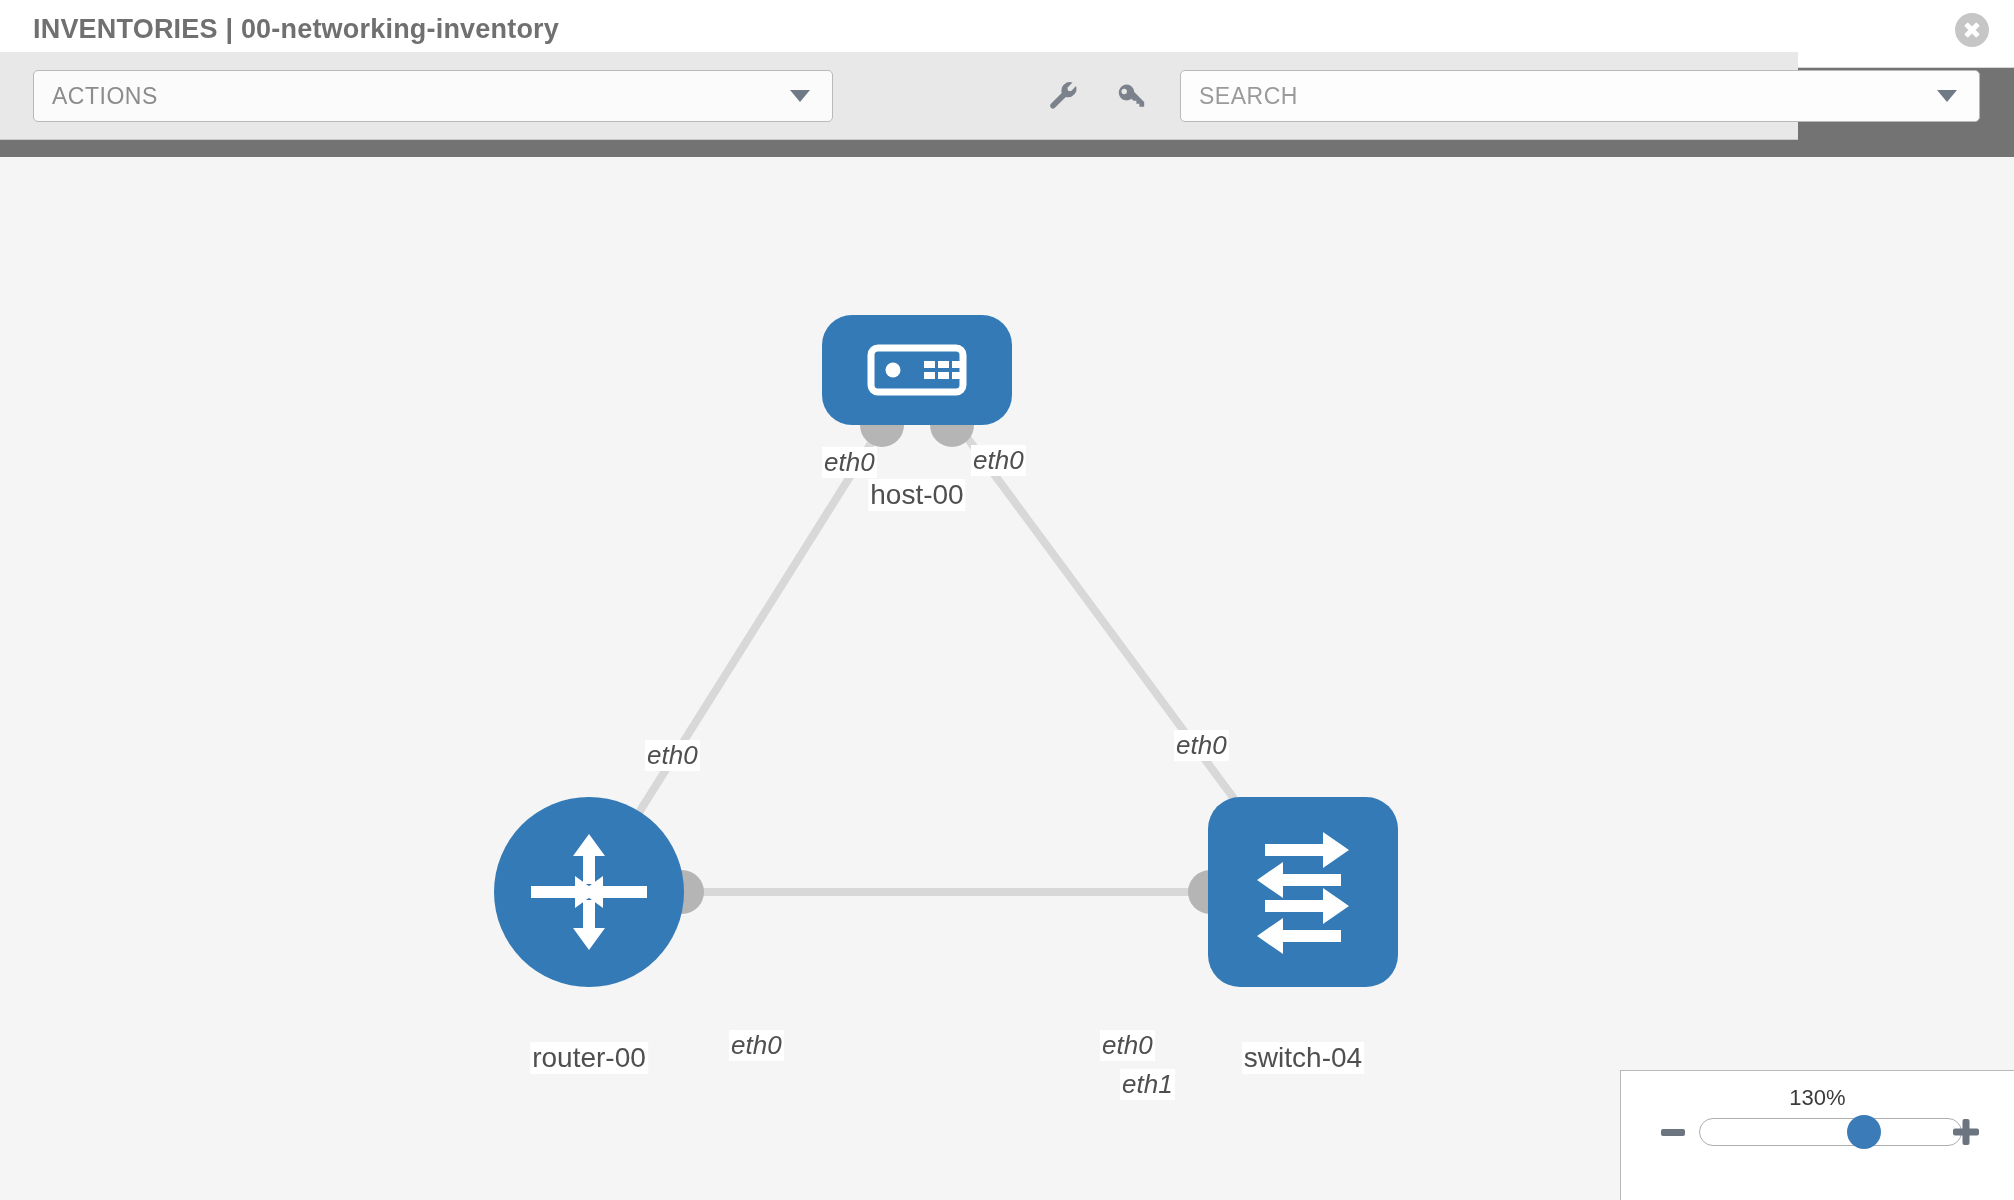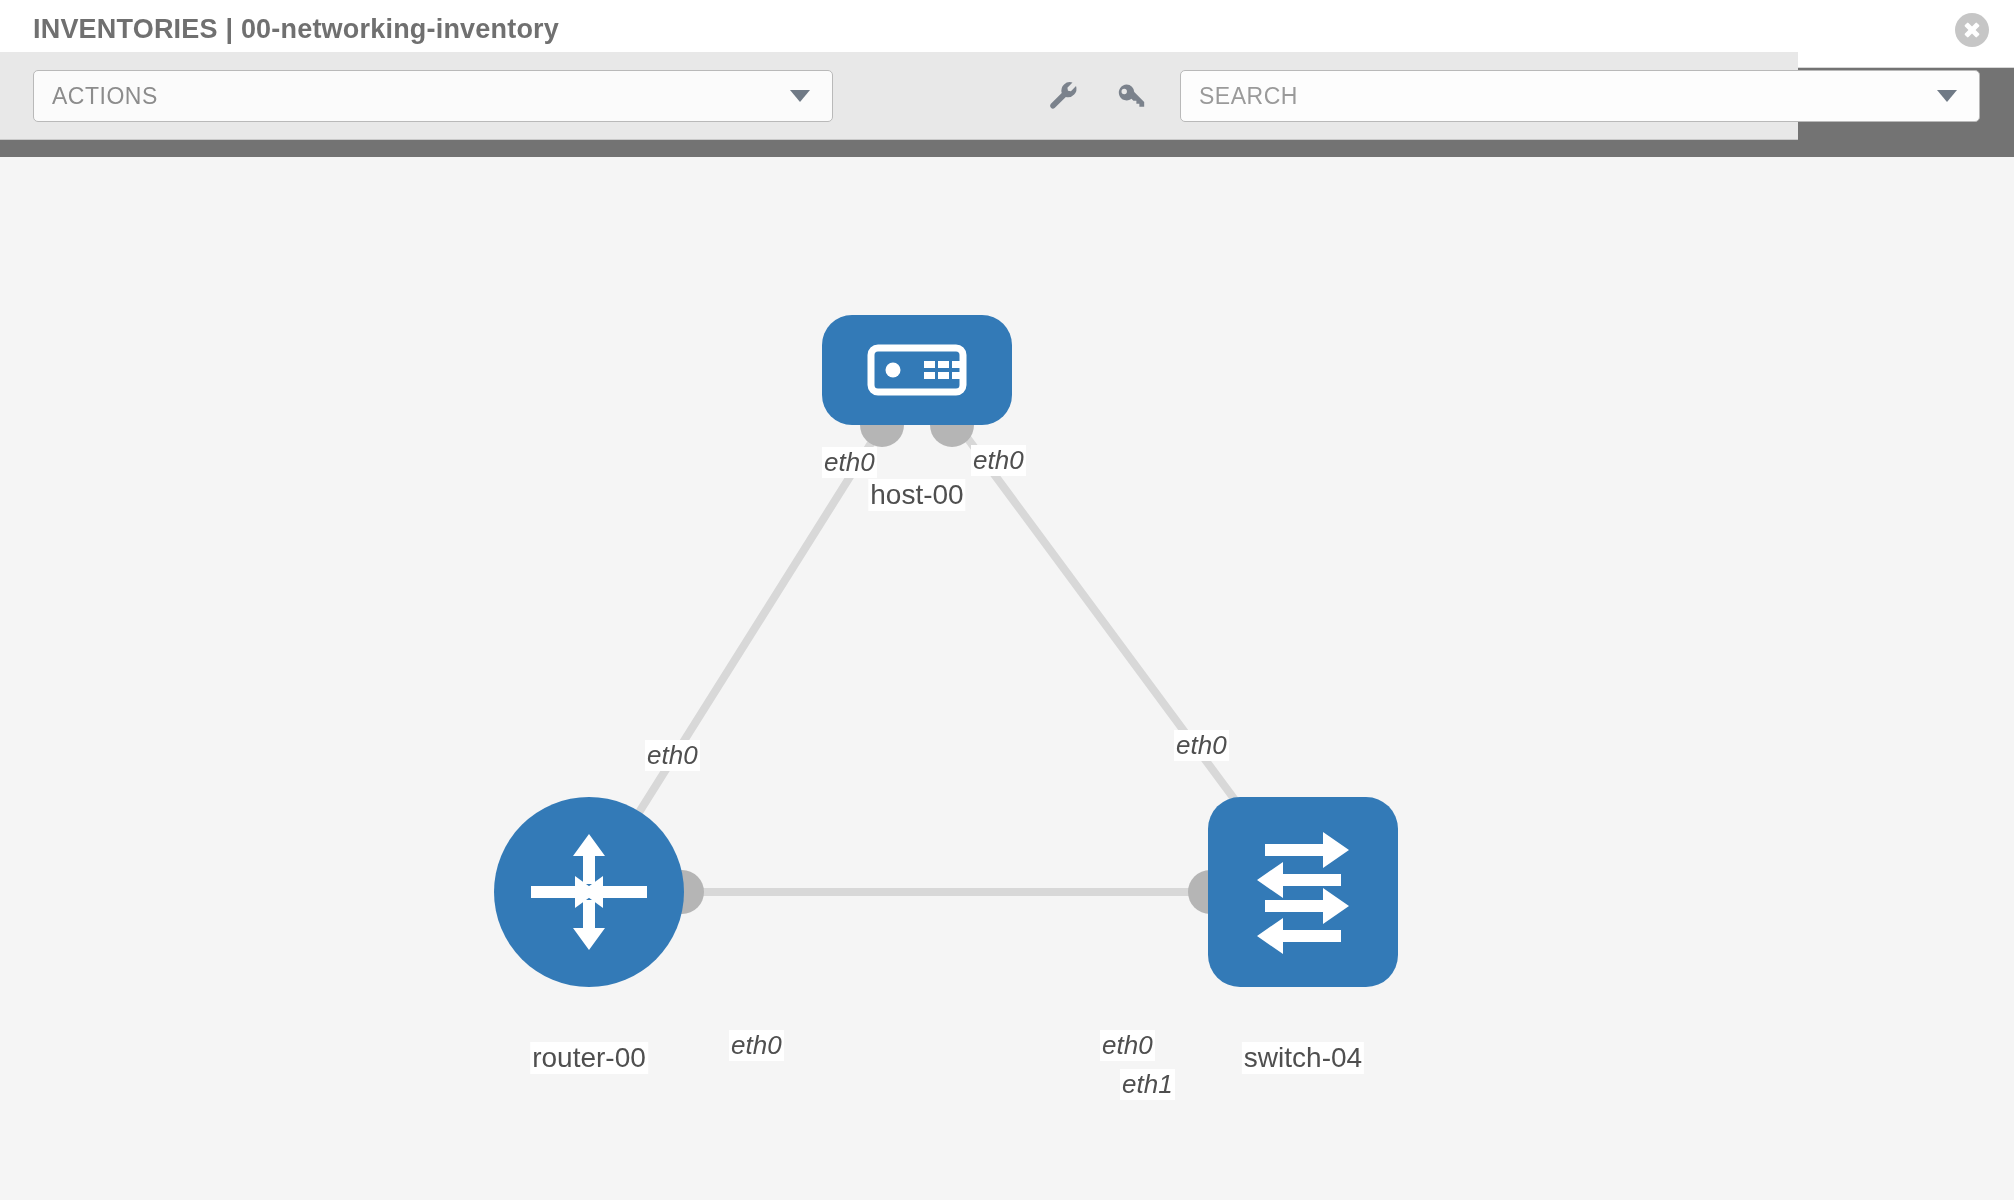--- a/index.html
+++ b/index.html
@@ -335,15 +335,23 @@
     <div class="iface-label" style="left:645px; top:583px;">eth0</div>
 
     <div class="iface-label" style="left:1174px; top:573px;">eth0</div>
 
     <div class="iface-label" style="left:729px; top:873px;">eth0</div>
 
     <div class="iface-label" style="left:1100px; top:873px;">eth0</div>
 
     <div class="iface-label" style="left:1120px; top:912px;">eth1</div>
 
+    <div class="zoom-panel">
+      <div class="zoom-pct">130%</div>
+      <div class="zoom-minus"></div>
+      <div class="zoom-track">
+        <div class="zoom-handle" id="zoom-handle" style="left: 63%;"></div>
+      </div>
+      <div class="zoom-plus"></div>
+    </div>
 
   </div>
 </div>
 
 </body></html>

